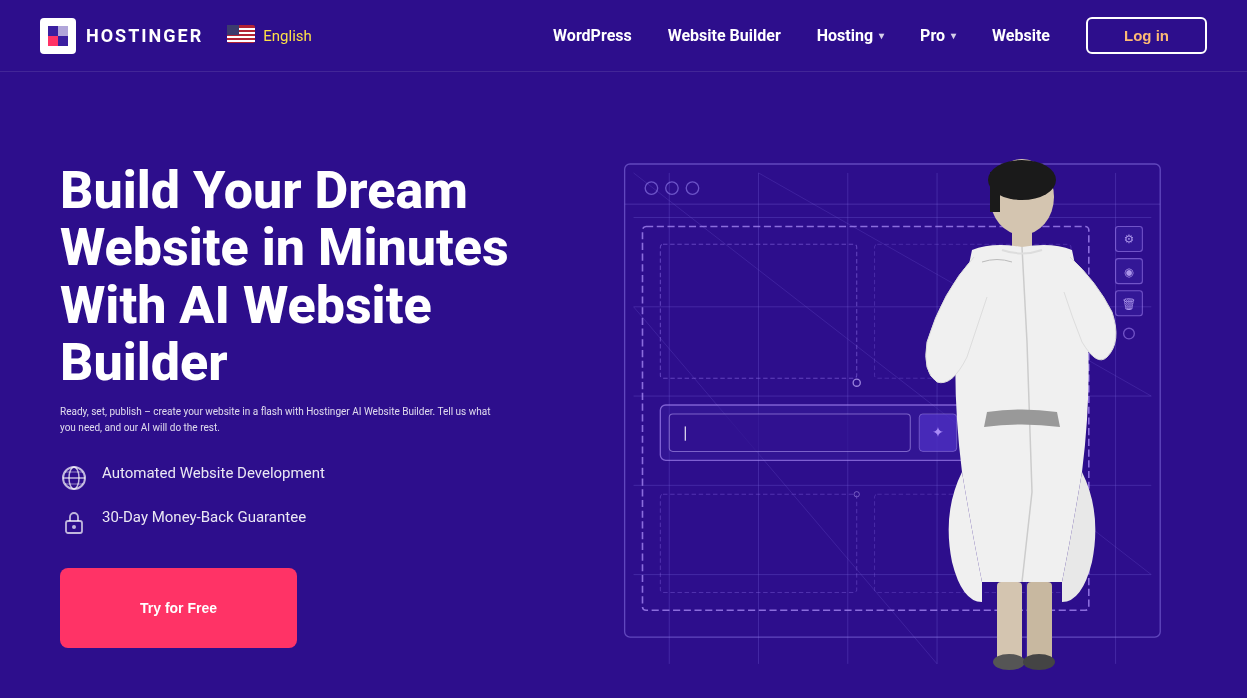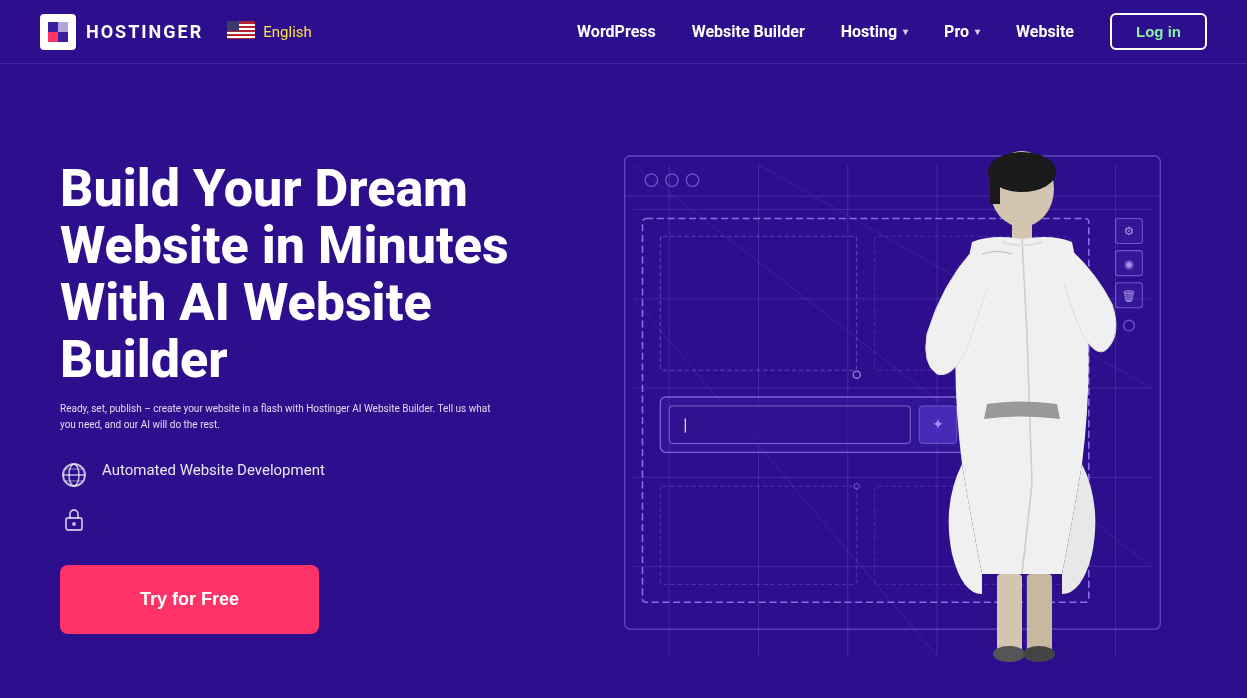--- a/index.html
+++ b/index.html
@@ -11,21 +11,21 @@
       height: 698px;
       overflow: hidden;
     }
 
     
     .navbar {
       display: flex;
       align-items: center;
       justify-content: space-between;
       padding: 0 40px;
-      height: 64px;
+      height: 72px;
       background-color: #2d0e8c;
       border-bottom: 1px solid rgba(255,255,255,0.1);
     }
     .navbar-left {
       display: flex;
       align-items: center;
       gap: 24px;
     }
     .logo {
       display: flex;
@@ -67,22 +67,22 @@
       white-space: nowrap;
       font-weight: bold;
     }
     .chevron-icon {
       font-size: 10px;
       opacity: 0.8;
     }
     .btn-login {
       background: transparent;
       border: 2px solid #fff;
-      color: #86efac;
-      padding: 8px 24px;
+      color: #fdba74;
+      padding: 8px 36px;
       border-radius: 6px;
       font-size: 15px;
       font-weight: 600;
       cursor: pointer;
     }
 
     
     .main {
       display: flex;
       align-items: center;
@@ -129,23 +129,23 @@
       display: flex;
       align-items: center;
       justify-content: center;
       flex-shrink: 0;
     }
 
     .btn-try {
       background: #ff3366;
       border: none;
       color: #fff;
-      padding: 24px 80px;
+      padding: 32px 80px;
       border-radius: 8px;
-      font-size: 18px;
+      font-size: 14px;
       font-weight: 700;
       cursor: pointer;
       display: inline-block;
     }
 
     
     .right-content {
       flex: 1;
       position: relative;
       height: 100%;
@@ -228,20 +228,21 @@
         <span>Automated Website Development</span>
       </li>
       <li class="feature-item">
         <span class="feature-icon">
           <svg width="26" height="26" viewBox="0 0 26 26" fill="none" xmlns="http://www.w3.org/2000/svg">
             <rect x="5" y="12" width="16" height="12" rx="2" stroke="rgba(255,255,255,0.7)" stroke-width="1.8"></rect>
             <path d="M9 12 V8 C9 5.8 10.8 4 13 4 C15.2 4 17 5.8 17 8 V12" stroke="rgba(255,255,255,0.7)" stroke-width="1.8" fill="none"></path>
             <circle cx="13" cy="18" r="2" fill="rgba(255,255,255,0.7)"></circle>
           </svg>
         </span>
+        <span>30-Day Money-Back Guarantee</span>
       </li>
     </ul>
 
     <button class="btn-try">Try for Free</button>
   </div>
 
   <div class="right-content">
 
     <svg class="grid-svg" viewBox="0 0 680 580" xmlns="http://www.w3.org/2000/svg">
 

